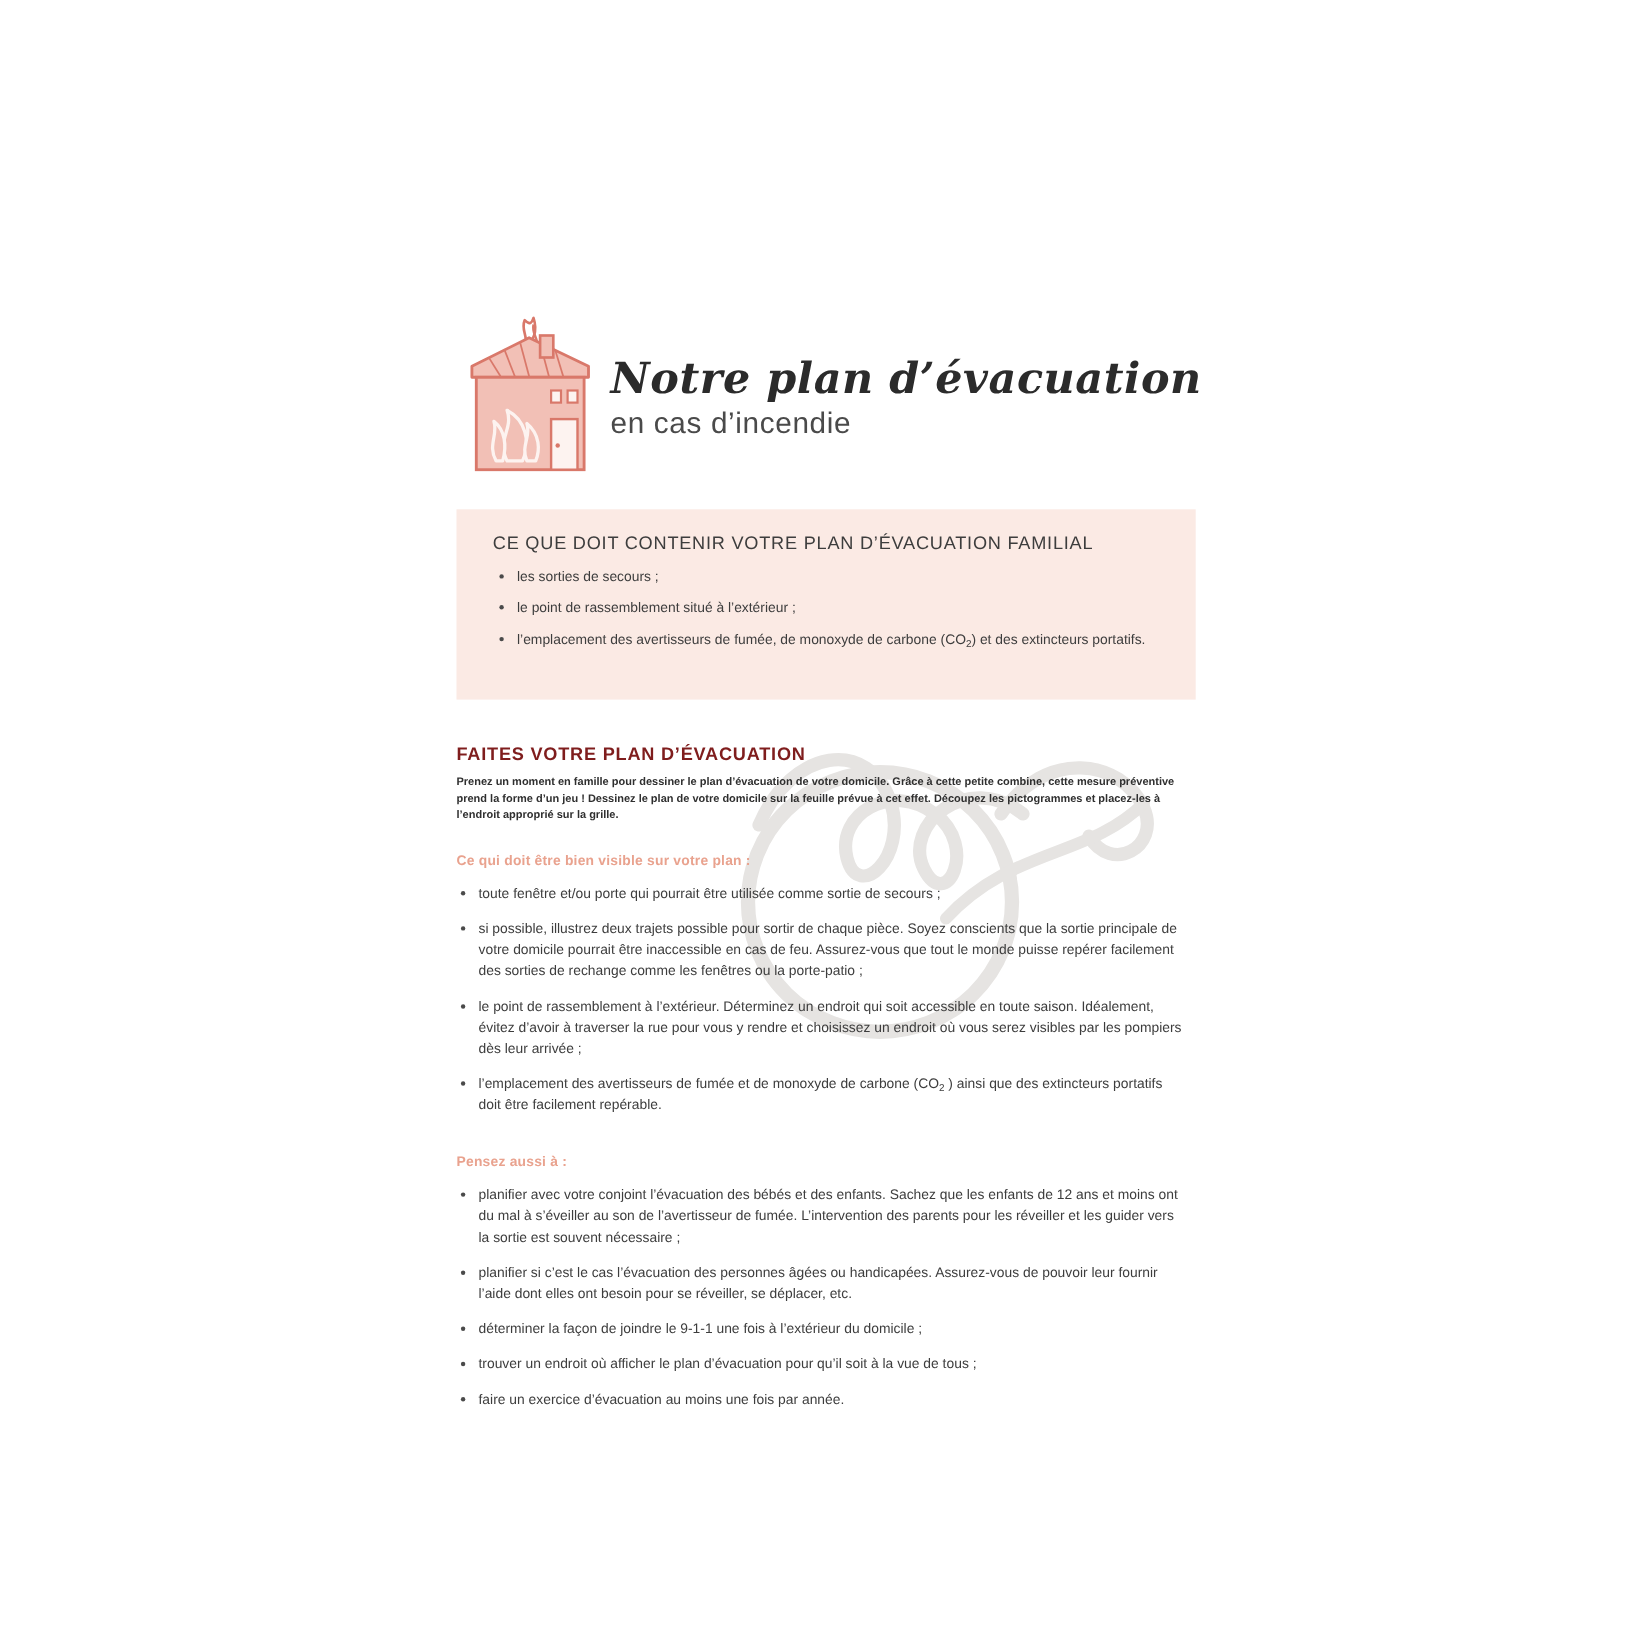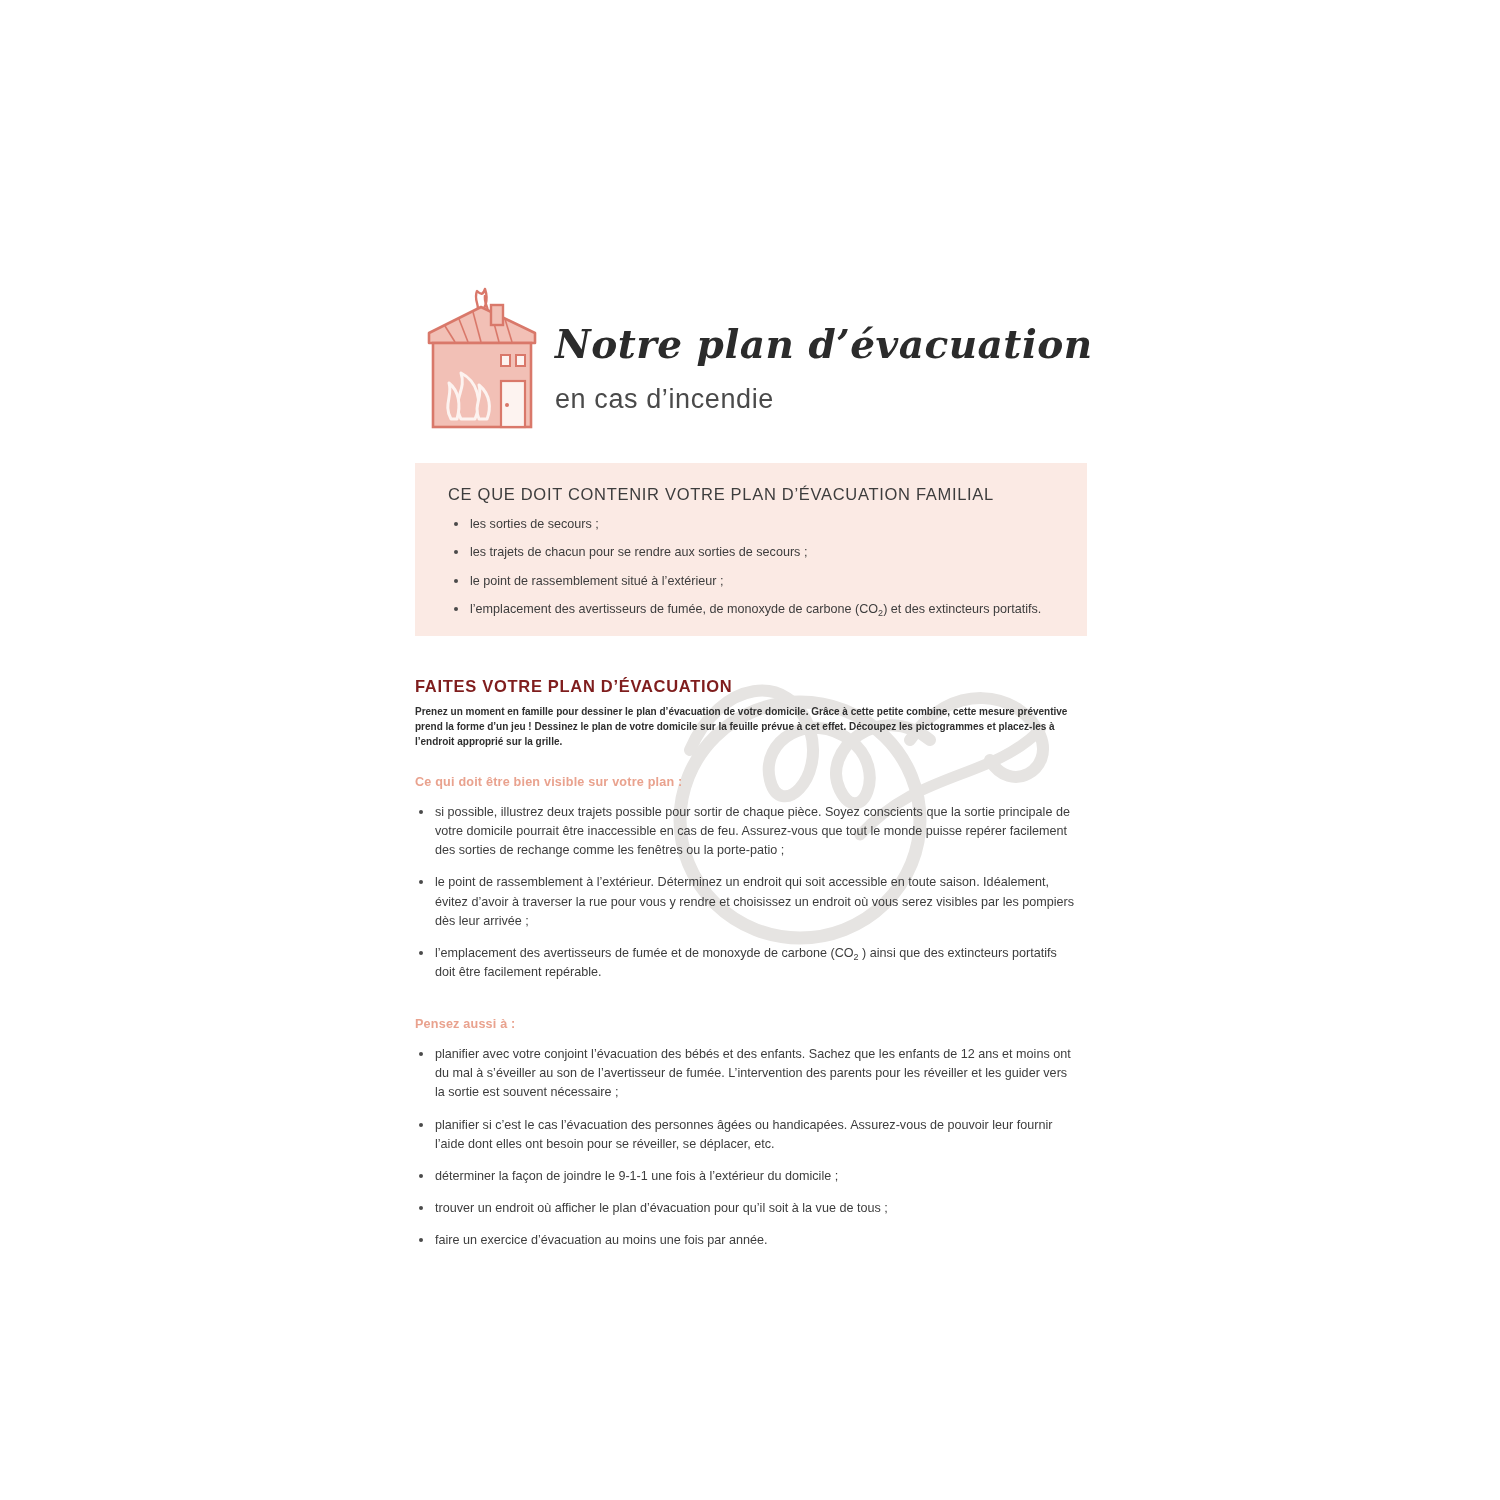--- a/index.html
+++ b/index.html
@@ -59,21 +59,21 @@
     font-family: "DejaVu Serif", serif;
     font-style: italic;
     font-weight: bold;
     font-size: 39px;
     letter-spacing: 0.5px;
     color: #2b2b2b;
     line-height: 1.1;
     white-space: nowrap;
   }
   .sub-title {
-    margin-top: 18px;
+    margin-top: 4px;
     font-family: "Liberation Sans", sans-serif;
     font-size: 27px;
     color: #4a4a4a;
     letter-spacing: 0.6px;
   }
 
   
   .panel {
     position: absolute;
     left: 415px;
@@ -222,34 +222,34 @@
     <div class="title-block">
       <div class="main-title">Notre plan d’évacuation</div>
       <div class="sub-title">en cas d’incendie</div>
     </div>
   </div>
 
   <div class="panel">
     <div class="panel-title">CE QUE DOIT CONTENIR VOTRE PLAN D’ÉVACUATION FAMILIAL</div>
     <ul class="panel-list">
       <li>les sorties de secours ;</li>
-      <li>les trajets de chacun pour se rendre aux sorties de secours ;</li>
       <li>le point de rassemblement situé à l’extérieur ;</li>
       <li>
         l’emplacement des avertisseurs de fumée, de monoxyde de carbone (CO<sub>2</sub>) et des extincteurs portatifs.
       </li>
     </ul>
   </div>
 
   <div class="section">
     <h2 class="section-title">FAITES VOTRE PLAN D’ÉVACUATION</h2>
     <p class="intro">Prenez un moment en famille pour dessiner le plan d’évacuation de votre domicile. Grâce à cette petite combine, cette mesure préventive prend la forme d’un jeu ! Dessinez le plan de votre domicile sur la feuille prévue à cet effet. Découpez les pictogrammes et placez-les à l’endroit approprié sur la grille.</p>
 
     <p class="sub-head">Ce qui doit être bien visible sur votre plan :</p>
     <ul class="bullets">
+      <li>toute fenêtre et/ou porte qui pourrait être utilisée comme sortie de secours ;</li>
       <li>si possible, illustrez deux trajets possible pour sortir de chaque pièce. Soyez conscients que la sortie principale de votre domicile pourrait être inaccessible en cas de feu. Assurez-vous que tout le monde puisse repérer facilement des sorties de rechange comme les fenêtres ou la porte-patio ;</li>
       <li>le point de rassemblement à l’extérieur. Déterminez un endroit qui soit accessible en toute saison. Idéalement, évitez d’avoir à traverser la rue pour vous y rendre et choisissez un endroit où vous serez visibles par les pompiers dès leur arrivée ;</li>
       <li>
         l’emplacement des avertisseurs de fumée et de monoxyde de carbone (CO<sub>2</sub> ) ainsi que des extincteurs portatifs doit être facilement repérable.
       </li>
     </ul>
 
     <div class="gap-lg"></div>
 
     <p class="sub-head">Pensez aussi à :</p>

